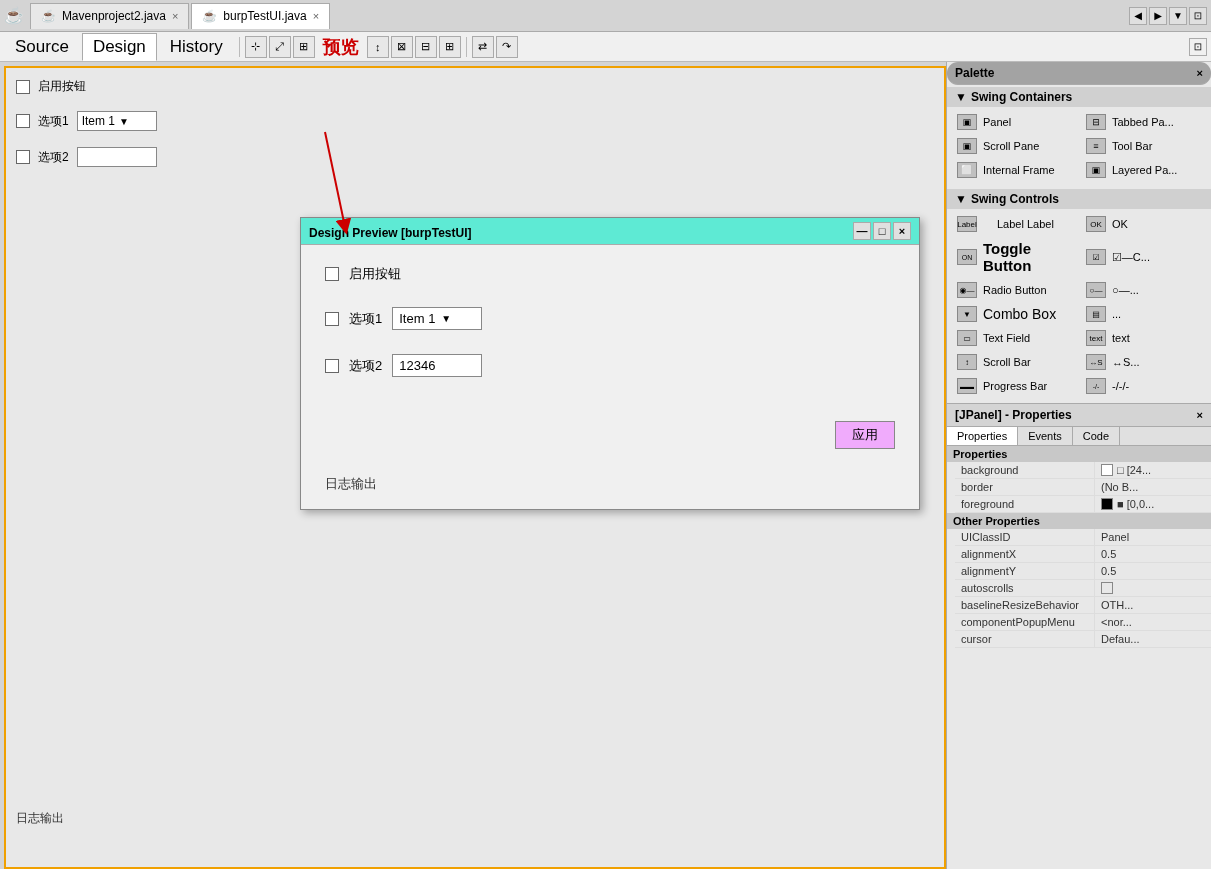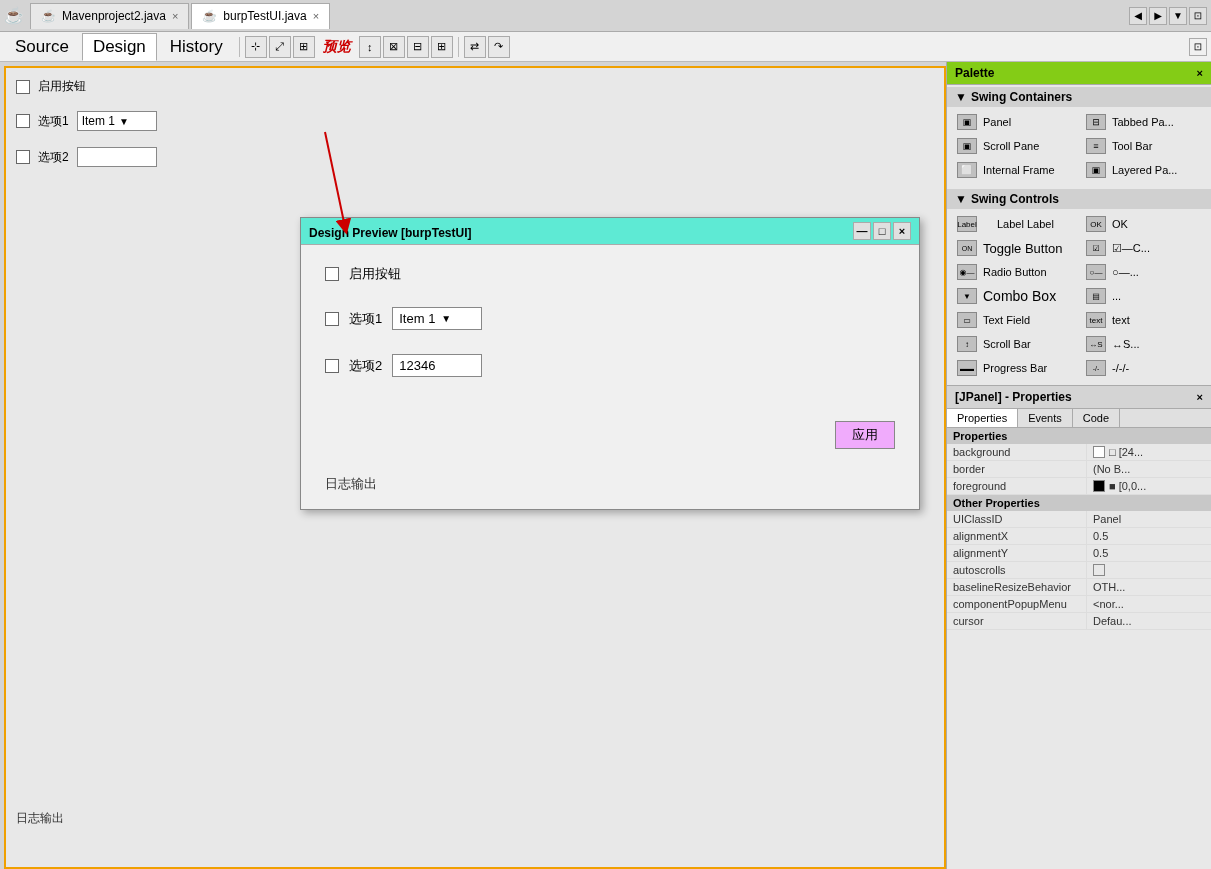--- a/index.html
+++ b/index.html
@@ -15,21 +15,21 @@
     .tab-close { font-size: 11px; color: #666; cursor: pointer; }
     .tab-nav-btns { display: flex; gap: 2px; margin-left: auto; }
     .tab-nav-btn { width: 18px; height: 18px; background: #e0e0e0; border: 1px solid #aaa; font-size: 10px; display: flex; align-items: center; justify-content: center; cursor: pointer; }
 
     
     .editor-toolbar { display: flex; align-items: center; background: #f0f0f0; border-bottom: 1px solid #bbb; height: 30px; padding: 0 4px; gap: 2px; }
     .editor-tab { padding: 3px 10px; font-size: 17px; cursor: pointer; border: 1px solid transparent; }
     .editor-tab.active { background: #ffffff; border: 1px solid #aaa; border-bottom-color: white; }
     .toolbar-sep { width: 1px; height: 20px; background: #bbb; margin: 0 3px; }
     .toolbar-btn { width: 22px; height: 22px; display: flex; align-items: center; justify-content: center; background: #e8e8e8; border: 1px solid #aaa; cursor: pointer; font-size: 11px; }
-    .preview-text { color: #cc0000; font-size: 14px; font-weight: bold; padding: 0 6px; font-style: italic; }
+    .preview-text { color: #cc0000; font-size: 18px; font-weight: bold; padding: 0 6px; }
     .maximize-btn { margin-left: auto; width: 18px; height: 18px; border: 1px solid #aaa; display: flex; align-items: center; justify-content: center; font-size: 10px; cursor: pointer; }
 
     
     .main-area { display: flex; flex: 1; overflow: hidden; }
 
     
     .design-canvas { flex: 1; background: #d4d4d4; position: relative; overflow: hidden; }
 
     
     .form-editor { position: absolute; top: 4px; left: 4px; right: 0; bottom: 0; border: 2px solid #f0a000; background: #e8e8e8; }
@@ -37,38 +37,38 @@
     .form-row { display: flex; align-items: center; gap: 8px; margin-bottom: 8px; }
     .checkbox-design { width: 14px; height: 14px; border: 1px solid #666; background: #fff; }
     .label-text { font-size: 12px; }
     .combo-design { display: flex; align-items: center; background: #fff; border: 1px solid #888; padding: 2px 4px; min-width: 80px; font-size: 12px; }
     .combo-arrow { font-size: 10px; margin-left: 4px; }
     .textfield-design { background: #fff; border: 1px solid #888; padding: 2px 4px; font-size: 12px; width: 80px; }
     .log-area { position: absolute; bottom: 40px; left: 10px; font-size: 12px; color: #333; }
 
     
     .palette { width: 265px; background: #e8e8e8; border-left: 1px solid #aaa; display: flex; flex-direction: column; }
-    .palette-header { display: flex; align-items: center; background: #84cc16; border-bottom: 1px solid #aaa; padding: 4px 8px; font-size: 12px; font-weight: bold; }
+    .palette-header { display: flex; align-items: center; background: #a3a3a3; border-bottom: 1px solid #aaa; padding: 4px 8px; font-size: 12px; font-weight: bold; border-radius: 11px; }
     .palette-close { margin-left: auto; cursor: pointer; font-size: 11px; }
     .palette-section { padding: 2px 0; }
     .palette-section-header { background: #d0d0d0; padding: 3px 8px; font-size: 12px; font-weight: bold; display: flex; align-items: center; gap: 4px; cursor: pointer; }
     .palette-grid { display: grid; grid-template-columns: 1fr 1fr; padding: 4px; gap: 2px; }
     .palette-item { display: flex; align-items: center; gap: 6px; padding: 3px 6px; font-size: 11px; cursor: pointer; }
     .palette-icon { width: 20px; height: 16px; background: #c0c0c0; border: 1px solid #888; display: flex; align-items: center; justify-content: center; font-size: 9px; flex-shrink: 0; }
 
     
     .properties-panel { border-top: 1px solid #aaa; flex: 1; overflow: hidden; display: flex; flex-direction: column; }
     .properties-header { background: #d4d4d4; border-bottom: 1px solid #aaa; padding: 4px 8px; font-size: 12px; font-weight: bold; display: flex; align-items: center; gap: 45px; }
     .properties-close { margin-left: auto; cursor: pointer; font-size: 11px; }
     .properties-tabs { display: flex; border-bottom: 1px solid #aaa; background: #e0e0e0; }
     .prop-tab { padding: 3px 10px; font-size: 11px; cursor: pointer; border-right: 1px solid #aaa; }
     .prop-tab.active { background: #fff; }
     .prop-content { overflow-y: auto; flex: 1; }
     .prop-group-header { background: #c8c8c8; padding: 2px 6px; font-size: 11px; font-weight: bold; }
-    .prop-row { display: flex; border-bottom: 1px solid #ddd; }
+    .prop-row { display: flex; border-bottom: 1px solid #ddd; margin-left: 8px; }
     .prop-name { width: 140px; padding: 2px 6px; font-size: 11px; color: #333; border-right: 1px solid #ddd; flex-shrink: 0; overflow: hidden; }
     .prop-value { flex: 1; padding: 2px 6px; font-size: 11px; color: #333; overflow: hidden; white-space: nowrap; display: flex; align-items: center; gap: 4px; }
     .prop-checkbox { width: 12px; height: 12px; border: 1px solid #888; }
     .prop-color-box { width: 12px; height: 12px; border: 1px solid #888; }
 
     
     .preview-dialog { position: absolute; top: 155px; left: 300px; width: 620px; background: #f0f0f0; border: 1px solid #888; box-shadow: 3px 3px 8px rgba(0,0,0,0.3); z-index: 10; }
     .dialog-titlebar { display: flex; align-items: flex-end; background: #5eead4; border-bottom: 1px solid #aaa; padding: 4px 8px; font-size: 12px; font-weight: bold; }
     .dialog-title { flex: 1; }
     .dialog-btn { width: 18px; height: 18px; border: 1px solid #aaa; background: #e0e0e0; display: flex; align-items: center; justify-content: center; font-size: 11px; cursor: pointer; margin-left: 2px; }
@@ -268,21 +268,21 @@
           <div class="palette-item">
             <div class="palette-icon" style="font-size:8px;">Label</div>
             <span style="font-size:11px;padding-left:14px;">Label Label</span>
           </div>
           <div class="palette-item">
             <div class="palette-icon" style="font-size:8px;">OK</div>
             <span style="font-size:11px;">OK</span>
           </div>
           <div class="palette-item">
             <div class="palette-icon" style="font-size:7px;">ON</div>
-            <span style="font-size:13px;">Toggle Button</span>
+            <span style="font-size:15px;font-weight:bold;">Toggle Button</span>
           </div>
           <div class="palette-item">
             <div class="palette-icon" style="font-size:8px;">☑</div>
             <span style="font-size:11px;">☑—C...</span>
           </div>
           <div class="palette-item">
             <div class="palette-icon" style="font-size:8px;">◉—</div>
             <span style="font-size:11px;">Radio Button</span>
           </div>
           <div class="palette-item">

